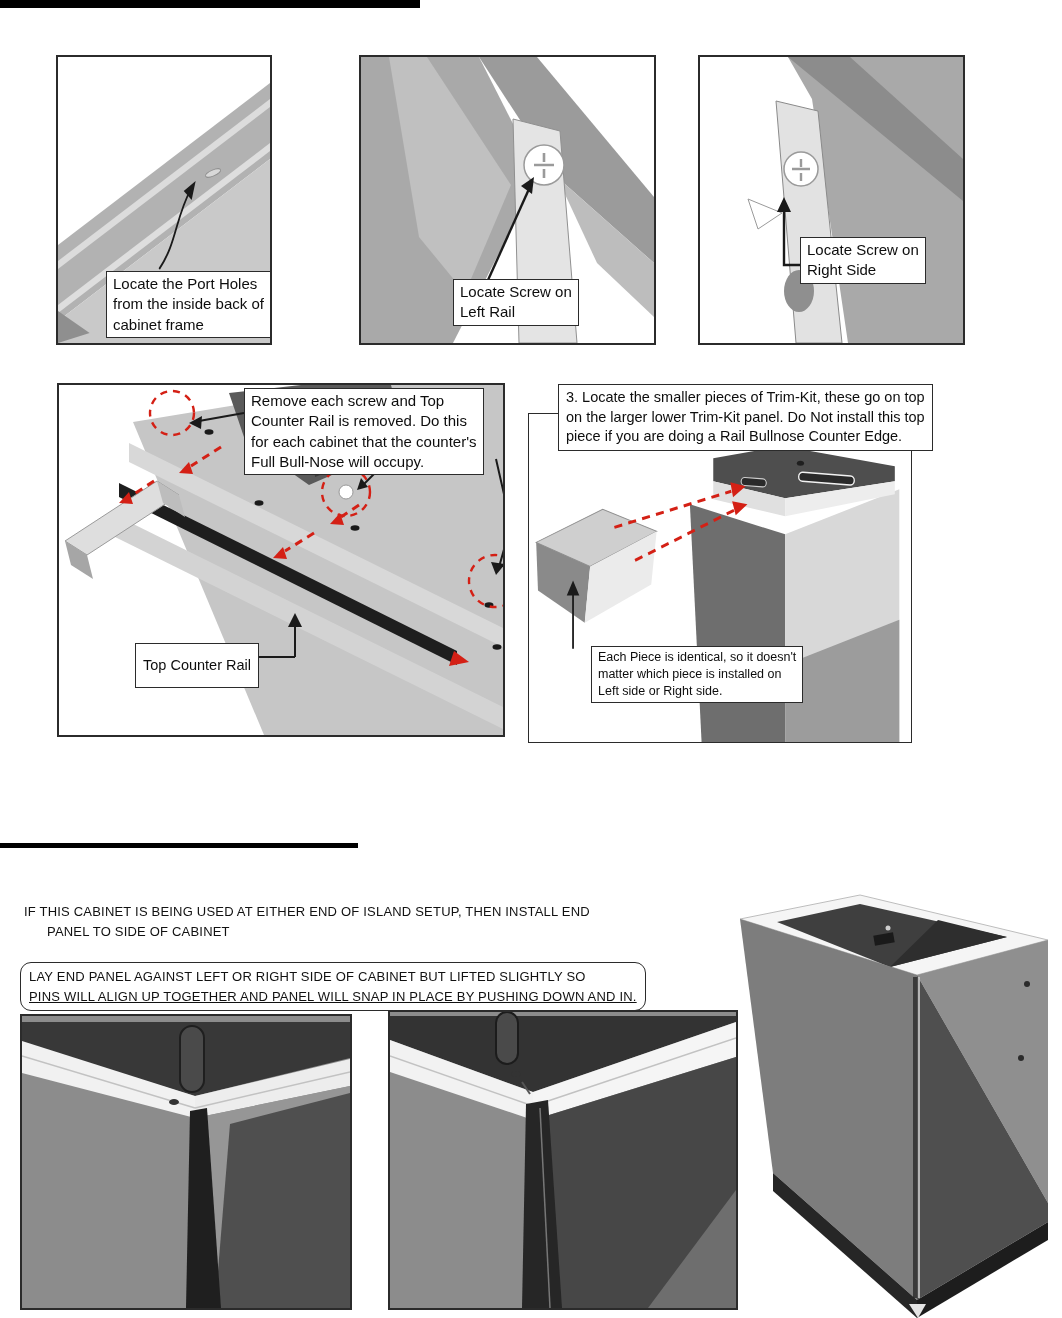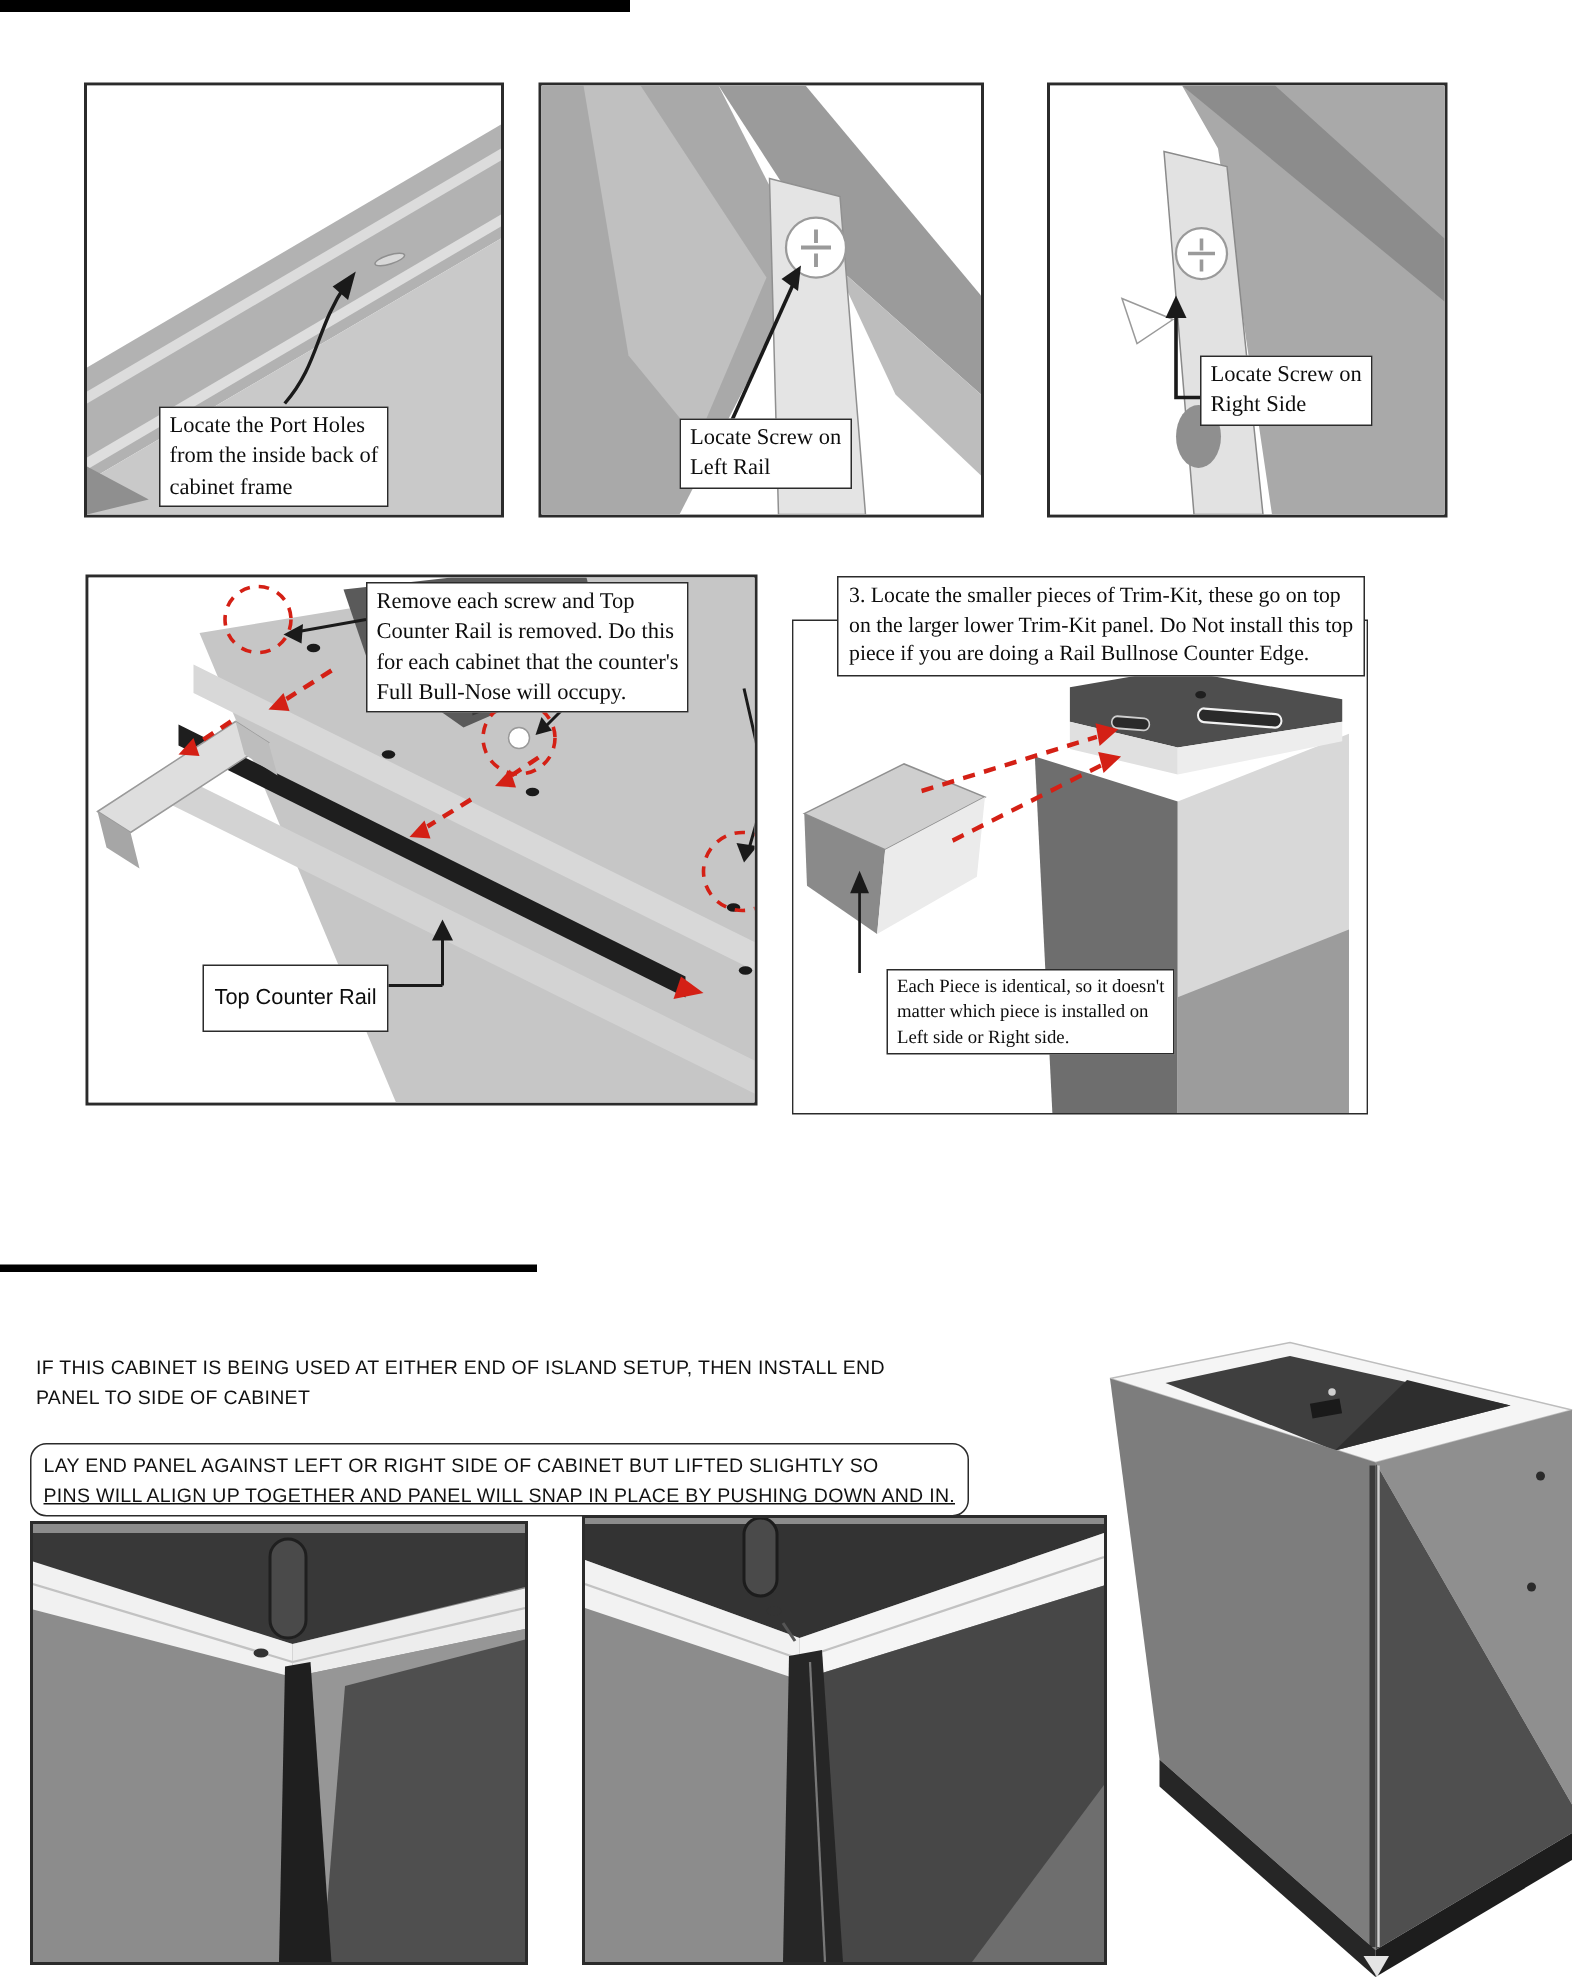--- a/index.html
+++ b/index.html
@@ -4,33 +4,33 @@
 <style>
   html,body{margin:0;padding:0;background:#fff;}
   #page{position:relative;width:1062px;height:1318px;background:#fff;overflow:hidden;
         font-family:"Liberation Sans",sans-serif;color:#111;}
   .abs{position:absolute;}
   .rule{position:absolute;background:#000;}
   .panel{position:absolute;border:2px solid #2b2b2b;background:#fff;box-sizing:border-box;}
   .panel svg{position:absolute;left:0;top:0;width:100%;height:100%;}
   .co{position:absolute;background:#fff;border:1.5px solid #2b2b2b;padding:2px 6px;color:#0d0d0d;z-index:5;}
   .co .ln{white-space:nowrap;line-height:1.17;}
-  .cap .ln{white-space:nowrap;line-height:1.35;font-family:Liberation Serif, serif;}
+  .cap .ln{white-space:nowrap;line-height:1.35;}
   .f15{font-size:15px;} .f14{font-size:14.5px;} .f13{font-size:15px;} .f12{font-size:12.5px;}
   .upper{font-size:13px;letter-spacing:.2px;}
   .boxed{border:1.5px solid #2b2b2b;background:#fff;padding:4px 8px;}
 </style>
 </head>
 <body>
 
 <div id="page">
 
   <div class="rule" style="left:0;top:0;width:420px;height:8px;"></div>
 
-  <div class="panel" style="left:56px;top:55px;width:280px;height:290px;">
+  <div class="panel" style="left:56px;top:55px;width:216px;height:290px;">
     <svg viewBox="0 0 268 286" preserveAspectRatio="none">
       <rect width="268" height="286" fill="#fff"></rect>
       <polygon points="0,188 268,26 268,102 0,264" fill="#b2b2b2"></polygon>
       <polygon points="0,204 268,42 268,50 0,212" fill="#dcdcdc"></polygon>
       <polygon points="0,264 268,102 268,286 0,286" fill="#c9c9c9"></polygon>
       <polygon points="0,248 268,86 268,94 0,256" fill="#dedede"></polygon>
       <polygon points="0,254 40,276 0,286" fill="#8f8f8f"></polygon>
       <g>
         <ellipse cx="196" cy="116" rx="10" ry="3" fill="#d8d8d8" stroke="#8f8f8f" transform="rotate(-18 196 116)"></ellipse>
       </g>
@@ -203,21 +203,21 @@
   <div class="co f14 cap" style="left:558px;top:384px;padding:3px 7px;">
     <div class="ln">3. Locate the smaller pieces of Trim-Kit, these go on top</div>
     <div class="ln">on the larger lower Trim-Kit panel. Do Not install this top</div>
     <div class="ln">piece if you are doing a Rail Bullnose Counter Edge.</div>
   </div>
 
   <div class="rule" style="left:0;top:843px;width:358px;height:5px;"></div>
 
   <div class="abs upper" style="left:24px;top:902px;">
     <div class="ln" style="white-space:nowrap;line-height:1.5;">IF THIS CABINET IS BEING USED AT EITHER END OF ISLAND SETUP, THEN INSTALL END</div>
-    <div class="ln" style="white-space:nowrap;line-height:1.5;">PANEL TO SIDE OF CABINET</div>
+    <div class="ln" style="white-space:nowrap;line-height:1.5;margin-left:23px;">PANEL TO SIDE OF CABINET</div>
   </div>
 
   <div class="abs upper boxed" style="left:20px;top:962px;border-radius:11px;">
     <div class="ln" style="white-space:nowrap;line-height:1.5;">LAY END PANEL AGAINST LEFT OR RIGHT SIDE OF CABINET BUT LIFTED SLIGHTLY SO</div>
     <div class="ln" style="white-space:nowrap;line-height:1.5;text-decoration:underline;">PINS WILL ALIGN UP TOGETHER AND PANEL WILL SNAP IN PLACE BY PUSHING DOWN AND IN.</div>
   </div>
 
   <div class="panel" style="left:20px;top:1014px;width:332px;height:296px;">
     <svg viewBox="0 0 328 292" preserveAspectRatio="none">
       <rect width="328" height="292" fill="#8c8c8c"></rect>

